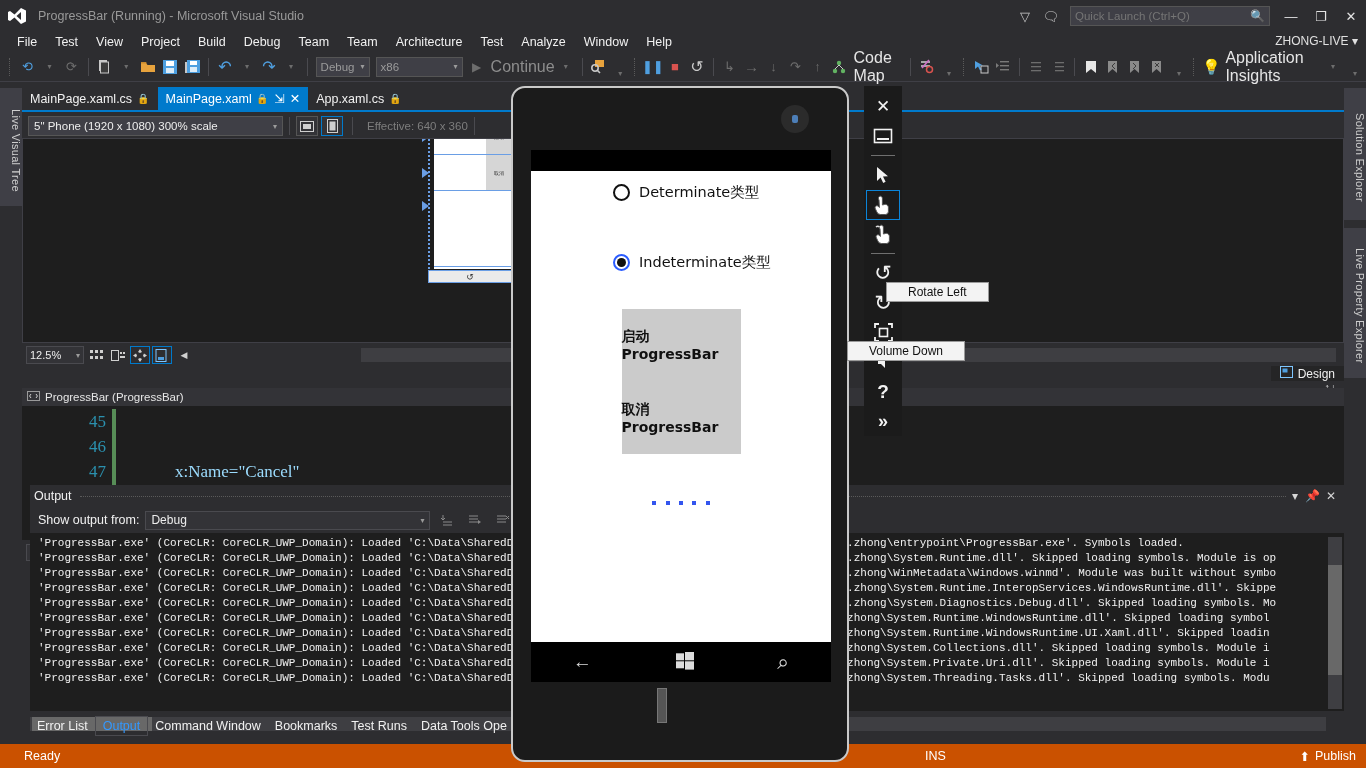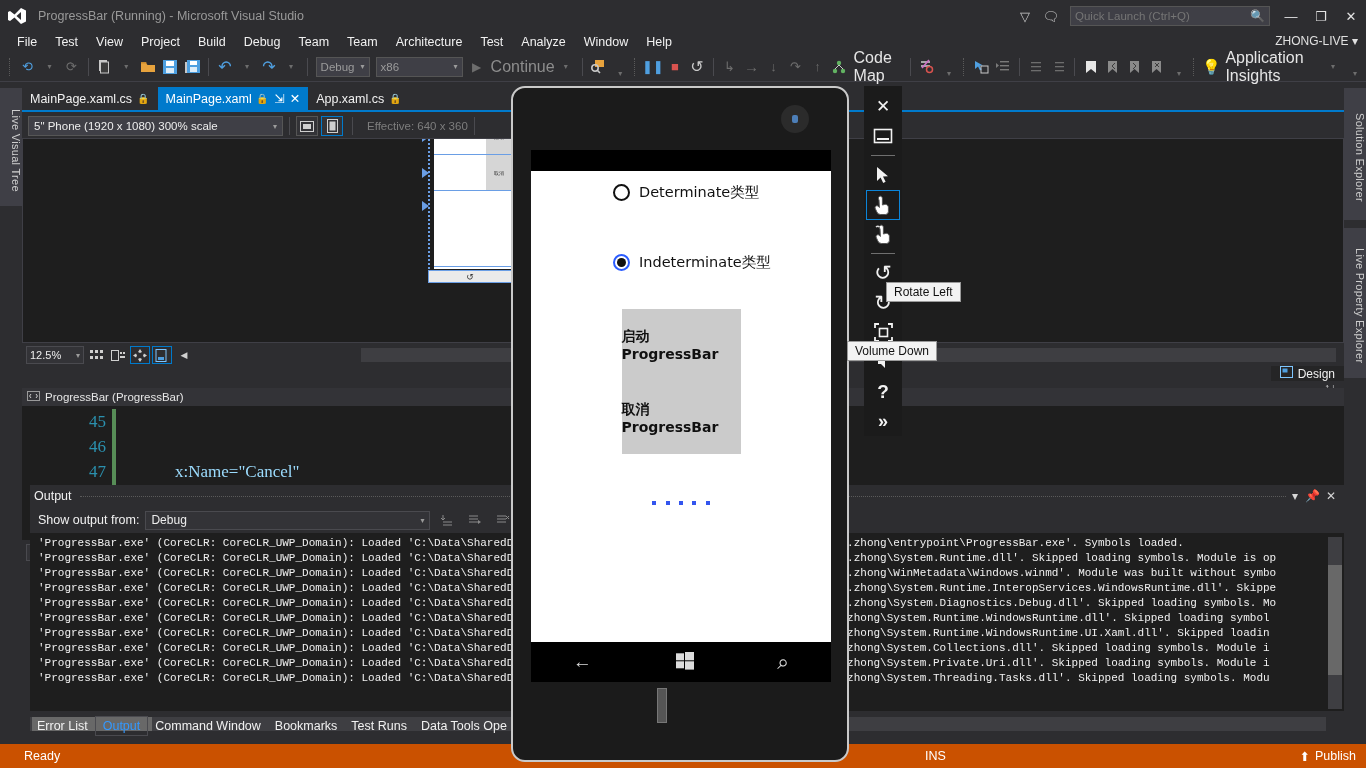--- a/index.html
+++ b/index.html
@@ -188,21 +188,21 @@
 
   
   #emutools { position:absolute; left:864px; top:86px; width:38px; height:350px;
               background:#1b1b1b; display:flex; flex-direction:column; align-items:center;
               padding-top:6px; }
   .etool { width:34px; height:30px; display:flex; align-items:center; justify-content:center;
            color:#f2f2f2; font-size:17px; }
   .etool.sel { border:1px solid #0b84d9; }
   .edivider { width:24px; height:1px; background:#6f6f6f; margin:4px 0; }
   .tooltip { position:absolute; background:#f3f3f3; color:#111; font-size:12px;
-             padding:2px 7px; border:1px solid #9a9a9a; white-space:nowrap; }
+             padding:2px 21px; border:1px solid #9a9a9a; white-space:nowrap; }
   #tip-rotate { left:886px; top:282px; }
   #tip-volume { left:847px; top:341px; }
 </style>
 </head>
 <body>
 
 <div id="titlebar">
   <div id="vs-logo">
     <svg width="20" height="20" viewBox="0 0 20 20">
         <path d="M14 2 L19 4.5 L19 15.5 L14 18 L7.5 11.5 L3 15 L1 14 L1 6 L3 5 L7.5 8.5 Z" fill="#fff"></path>

